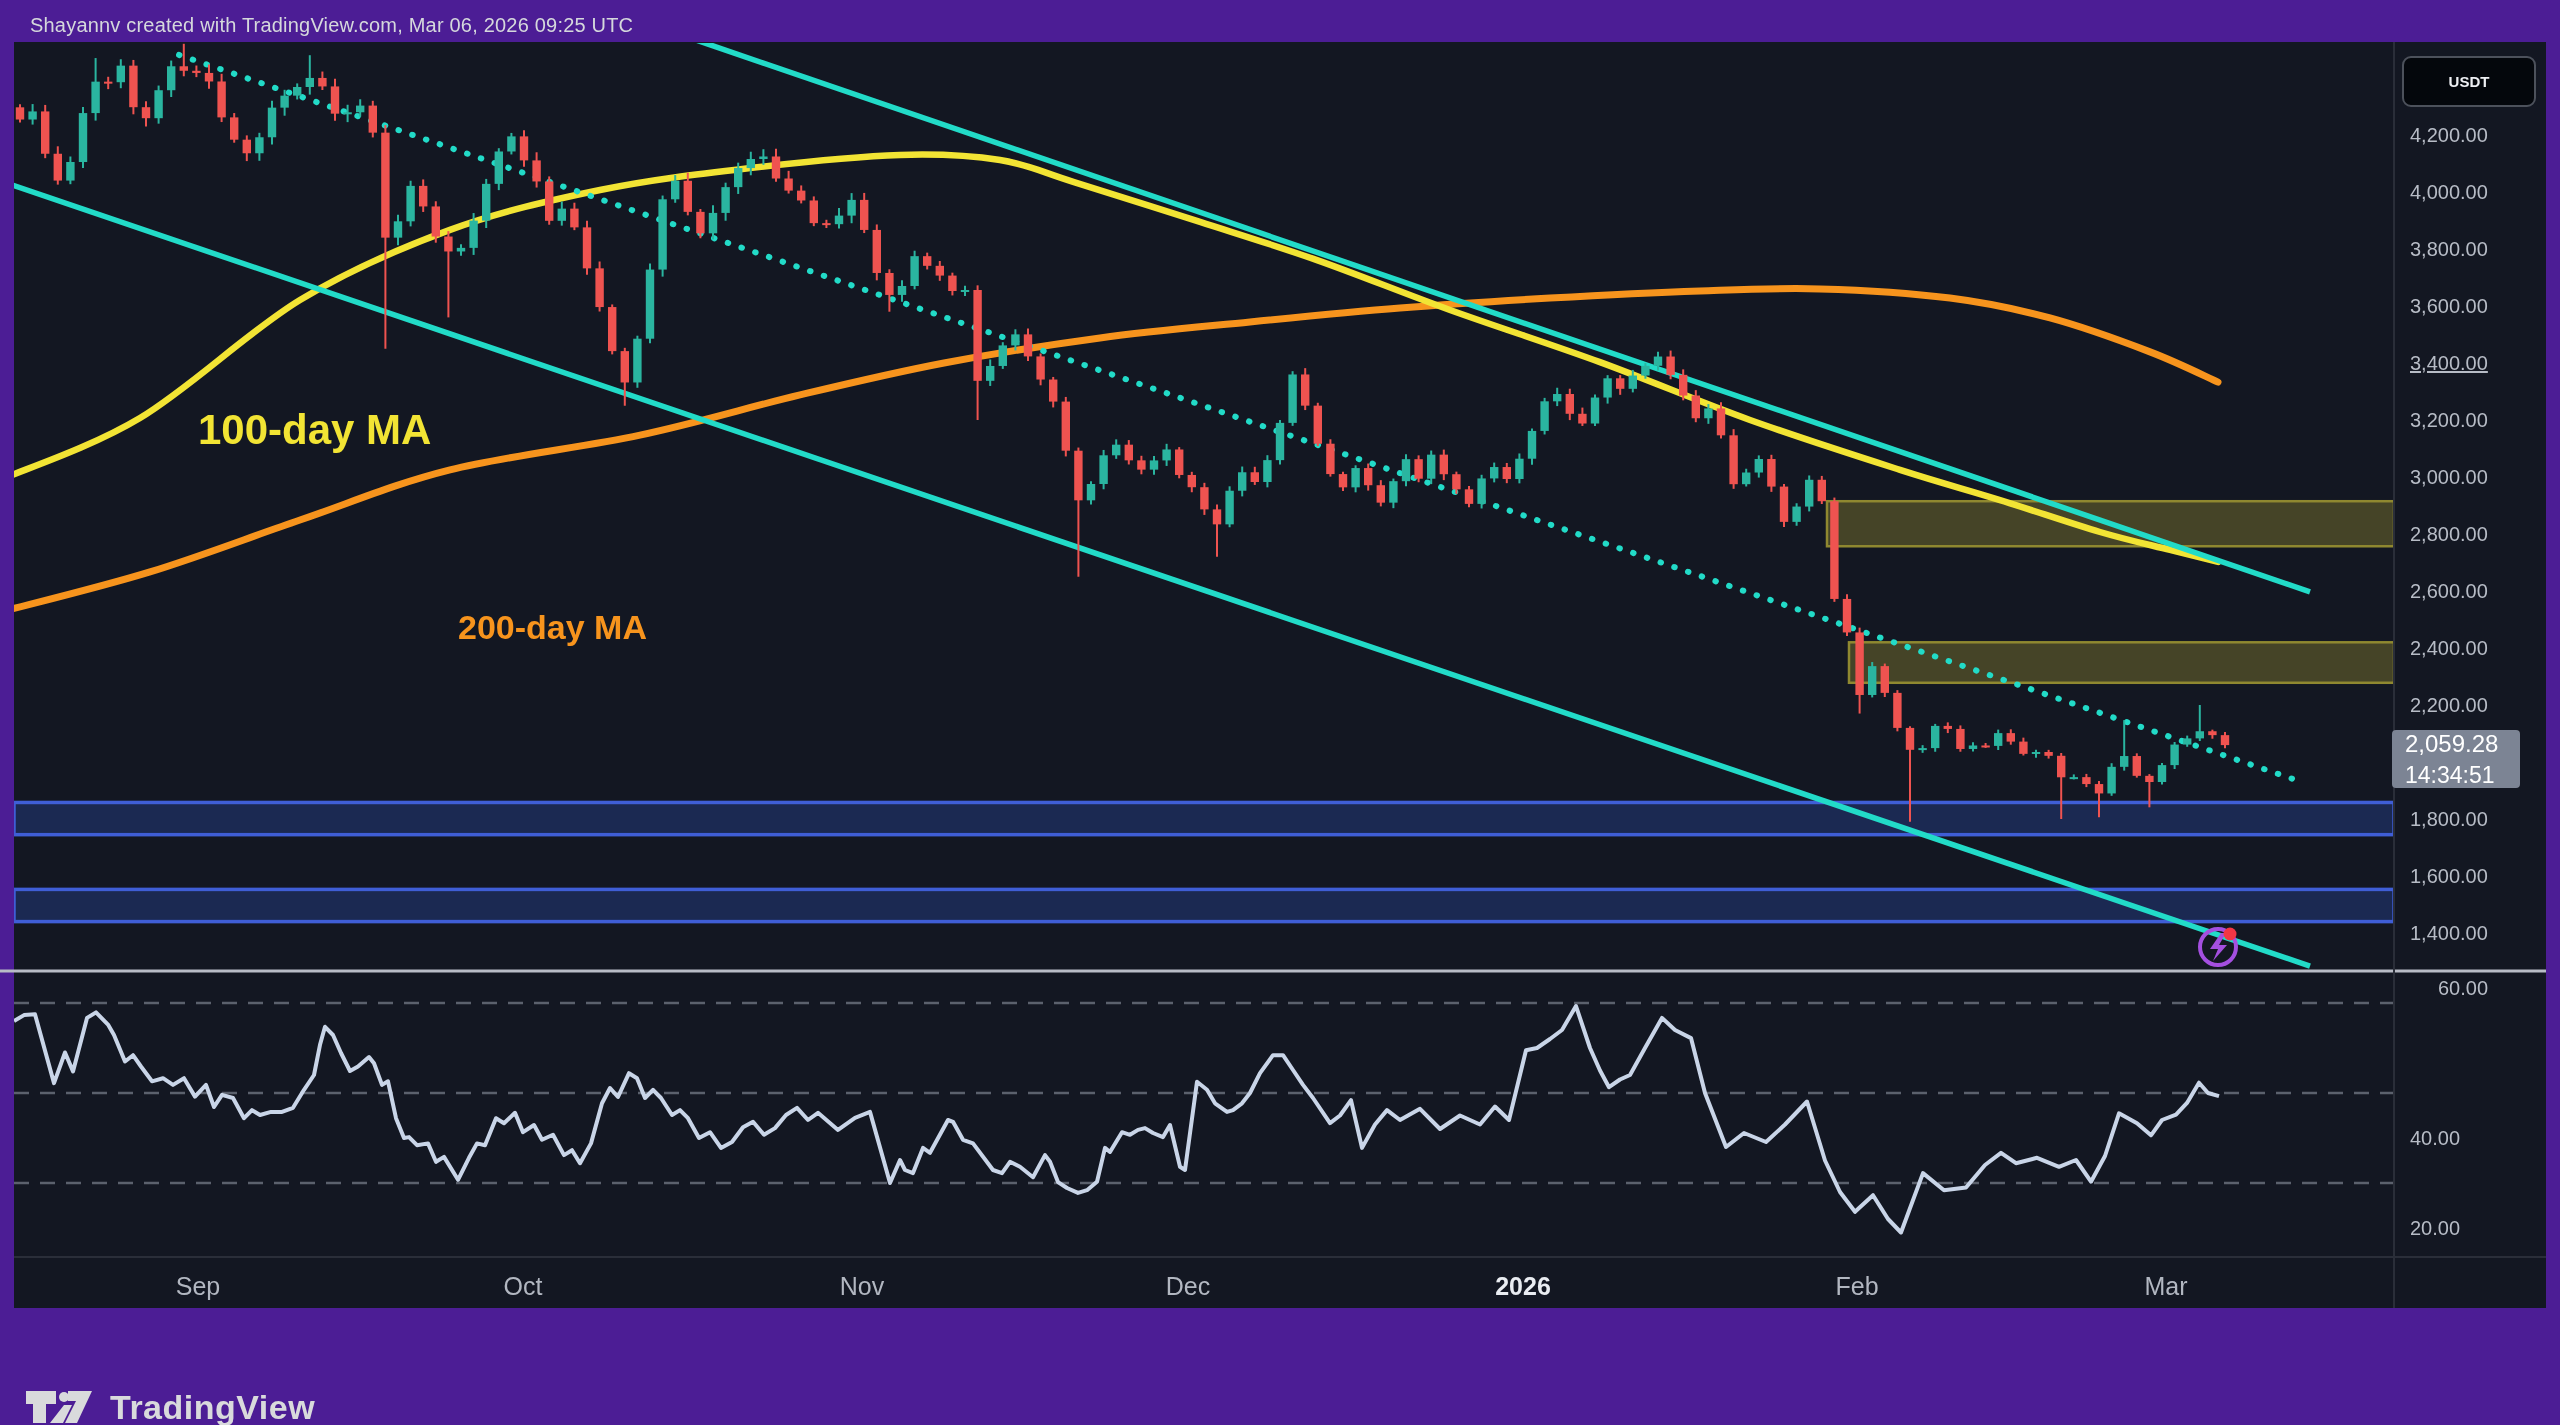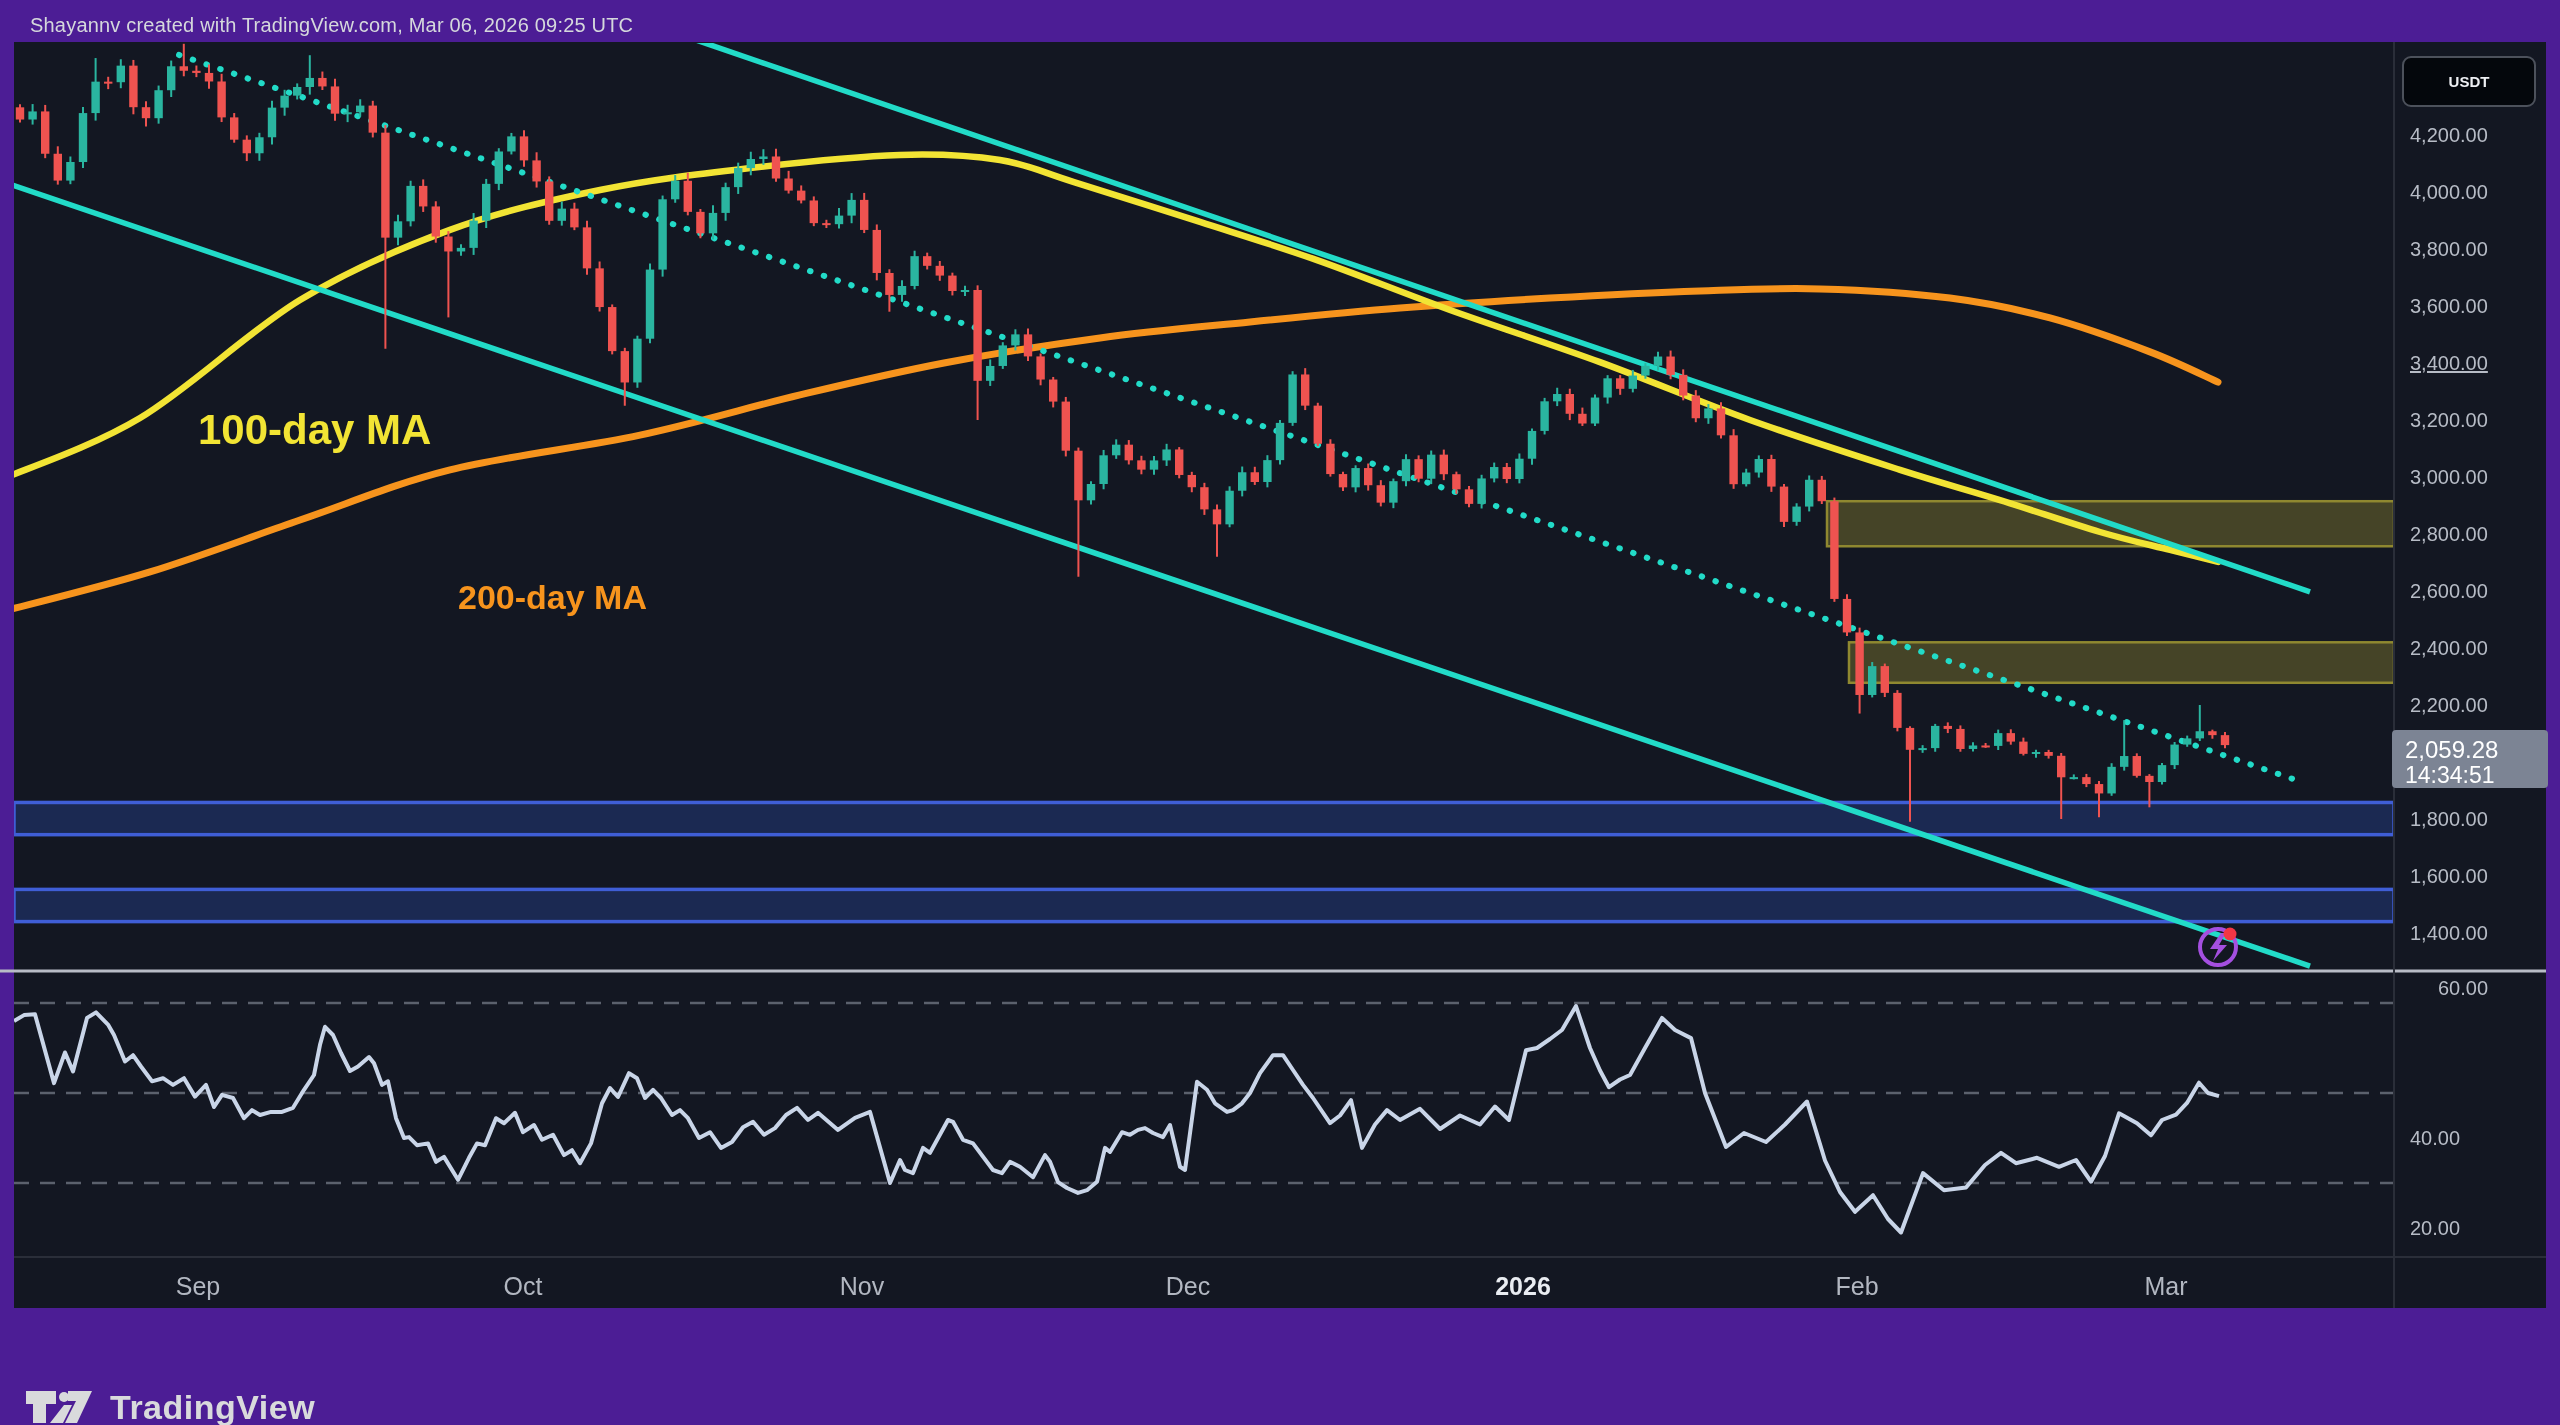--- a/index.html
+++ b/index.html
@@ -7,26 +7,26 @@
          font-family:"Liberation Sans",sans-serif;}
   .abs{position:absolute;}
   #panel-bg{left:14px;top:42px;width:2532px;height:1266px;background:#131722;}
   #chart-svg{left:0;top:0;width:2560px;height:1425px;}
   #title-text{left:30px;top:14px;font-size:20px;color:#d5d8dc;letter-spacing:.2px;}
   .tick{position:absolute;left:2410px;font-size:20px;color:#b7bcc6;line-height:24px;}
   .month{position:absolute;transform:translateX(-50%);font-size:25px;color:#b2b7c1;line-height:24px;}
   .month.bold{font-weight:bold;color:#e9ecf1;}
   #usdt-pill{left:2402px;top:56px;width:130px;height:47px;border:2px solid #4c515b;border-radius:9px;
     background:#04070c;color:#edeff3;font-weight:bold;font-size:15px;display:flex;align-items:center;justify-content:center;}
-  #price-tag{left:2392px;top:730px;width:156px;height:58px;background:#7c8494;border-radius:4px;
-    color:#ffffff;padding-left:13px;box-sizing:border-box;display:flex;flex-direction:column;justify-content:flex-end;}
+  #price-tag{left:2392px;top:730px;width:128px;height:58px;background:#7c8494;border-radius:4px;
+    color:#ffffff;padding-left:13px;box-sizing:border-box;display:flex;flex-direction:column;justify-content:space-between;}
   #price-tag .p{font-size:24px;line-height:27px;}
   #price-tag .c{font-size:23px;line-height:25px;}
   #ma100-label{left:198px;top:406px;font-size:42px;font-weight:bold;color:#f2e434;}
-  #ma200-label{left:458px;top:578px;font-size:34px;font-weight:bold;color:#f7941d;}
+  #ma200-label{left:458px;top:608px;font-size:34px;font-weight:bold;color:#f7941d;}
   #logo{left:24px;top:1340px;display:flex;align-items:center;gap:16px;margin-top:47px;}
   #logo-text{font-size:34px;font-weight:bold;color:#d9dadc;letter-spacing:.5px;}
 </style>
 </head>
 <body>
 
 <div id="stage">
 
   <div id="panel-bg" class="abs"></div>
 

